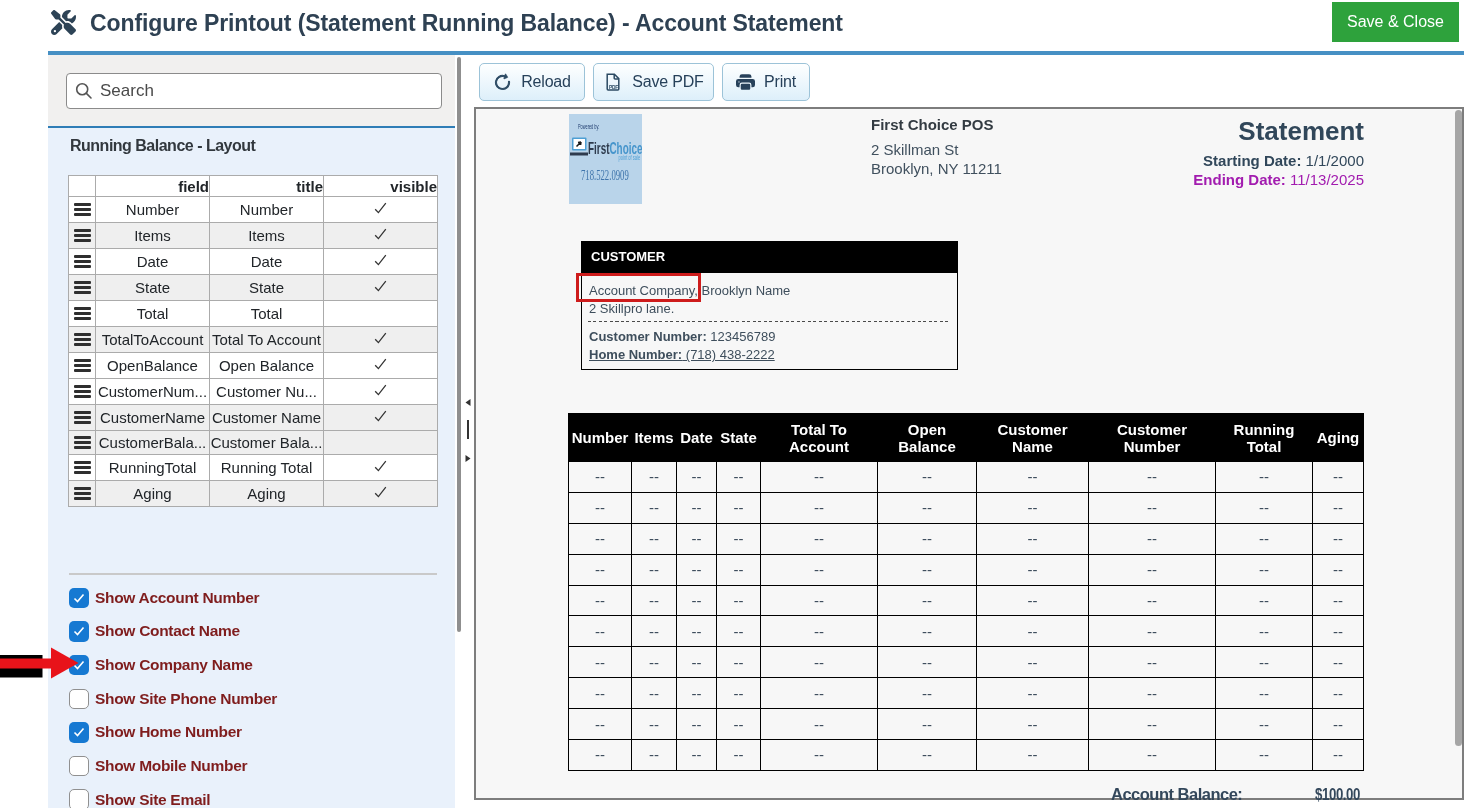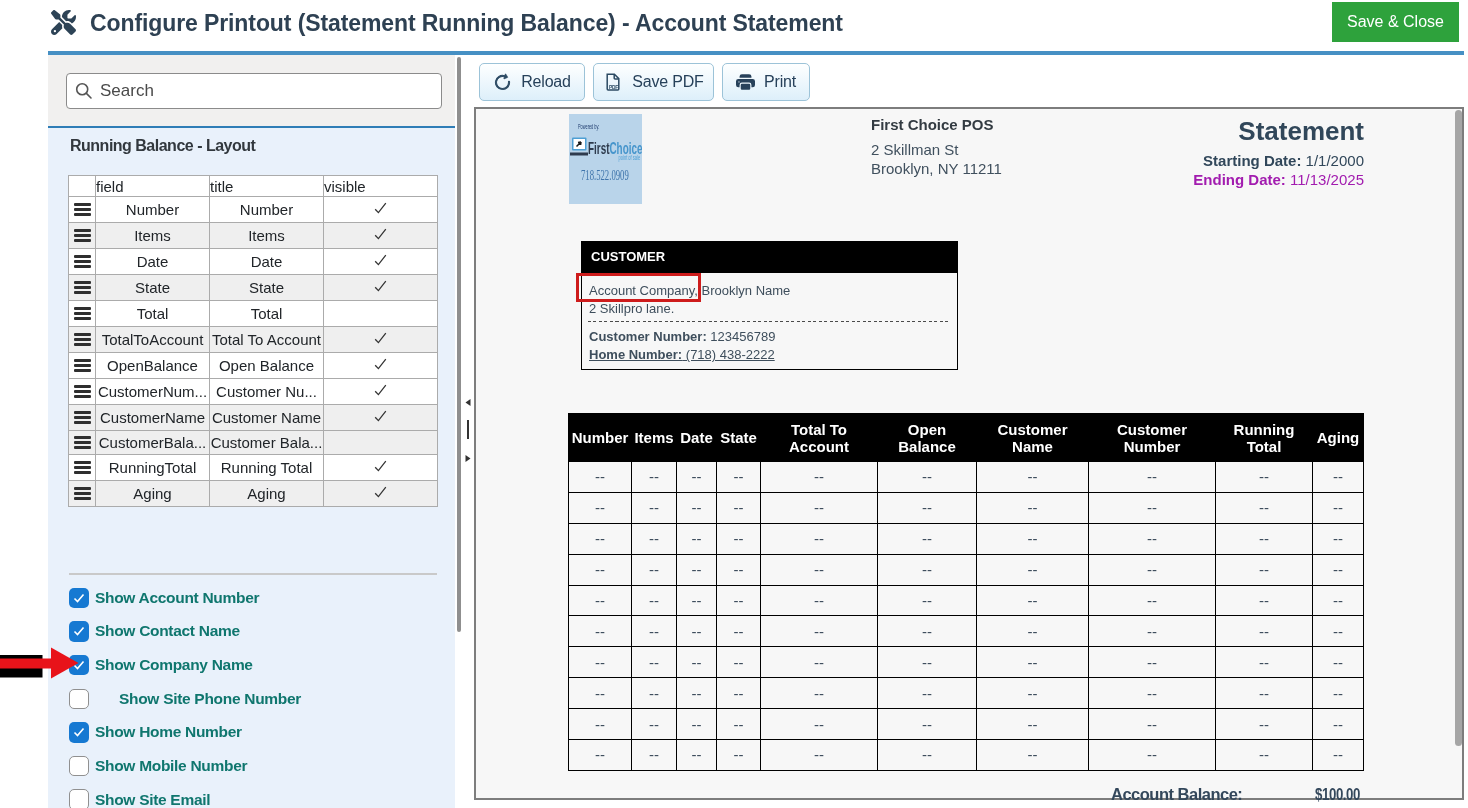--- a/index.html
+++ b/index.html
@@ -1,28 +1,28 @@
 <!DOCTYPE html>
 <html><head>
 <meta charset="utf-8">
 <style>
 * { margin:0; padding:0; box-sizing:border-box; }
 html,body { width:1468px; height:808px; background:#fff; font-family:"Liberation Sans",sans-serif; overflow:hidden; }
 .abs { position:absolute; }
-.hc { border:1px solid #ababab; font-size:15px; font-weight:normal; text-align:left; }
+.hc { border:1px solid #ababab; font-size:15px; font-weight:bold; text-align:right; }
 .fc { border:1px solid #ababab; }
 .cc { border:1px solid #ababab; text-align:center; font-size:15px; }
 .cc.chk { font-size:18px; color:#333; font-weight:normal; }
 .ham { width:17px; margin:0 auto; }
 .ham i { display:block; height:2.3px; background:#2f2f2f; margin:2.7px 0; border-radius:1px; }
 .cbrow { display:flex; align-items:center; height:20.5px; }
 .cb { width:20.5px; height:20.5px; flex:0 0 20.5px; border-radius:5px; display:inline-flex; align-items:center; justify-content:center; }
 .cb.on { background:#1679d2; }
 .cb.off { background:#fff; border:1px solid #909090; }
-.cblabel { margin-left:6px; font-size:15.5px; letter-spacing:-0.3px; font-weight:bold; color:#0f766e; white-space:nowrap; }
+.cblabel { margin-left:6px; font-size:15.5px; letter-spacing:-0.3px; font-weight:bold; color:#7f1d1d; white-space:nowrap; }
 .tbbtn { height:38px; border:1px solid #9cc3d8; border-radius:5px; background:linear-gradient(#feffff,#ddeffa); color:#27415a; font-size:16px; letter-spacing:-0.2px; display:flex; align-items:center; justify-content:center; gap:9px; }
 #pt th { font-size:15px; font-weight:bold; line-height:17px; border:1.5px solid #000; text-align:center; font-family:"Liberation Sans",sans-serif; }
 #pt td { height:30.9px; border:1.5px solid #000; background:#f7f7f7; text-align:center; font-size:15px; color:#3f4e5e; }
 
 body { position:relative; }
 </style>
 </head>
 <body>
 
 <svg class="abs" style="left:51px;top:10px" width="25" height="25" viewBox="0 0 512 512" fill="#2d4356">
@@ -243,21 +243,21 @@
     <span class="cblabel">Show Contact Name</span>
   </div>
 <div class="abs cbrow" style="left:68.5px;top:654.8px;">
     <span class="cb on">
       <svg width="14" height="14" viewBox="0 0 14 14">
         <polyline points="2.5,7.5 5.5,10.5 11.5,3.5" fill="none" stroke="#fff" stroke-width="1.6"></polyline>
       </svg>
     </span>
     <span class="cblabel">Show Company Name</span>
   </div>
-<div class="abs cbrow" style="left:68.5px;top:688.5px;gap:24px;">
+<div class="abs cbrow" style="left:68.5px;top:688.5px;">
     <span class="cb off"></span>
     <span class="cblabel">Show Site Phone Number</span>
   </div>
 <div class="abs cbrow" style="left:68.5px;top:722px;">
     <span class="cb on">
       <svg width="14" height="14" viewBox="0 0 14 14">
         <polyline points="2.5,7.5 5.5,10.5 11.5,3.5" fill="none" stroke="#fff" stroke-width="1.6"></polyline>
       </svg>
     </span>
     <span class="cblabel">Show Home Number</span>

